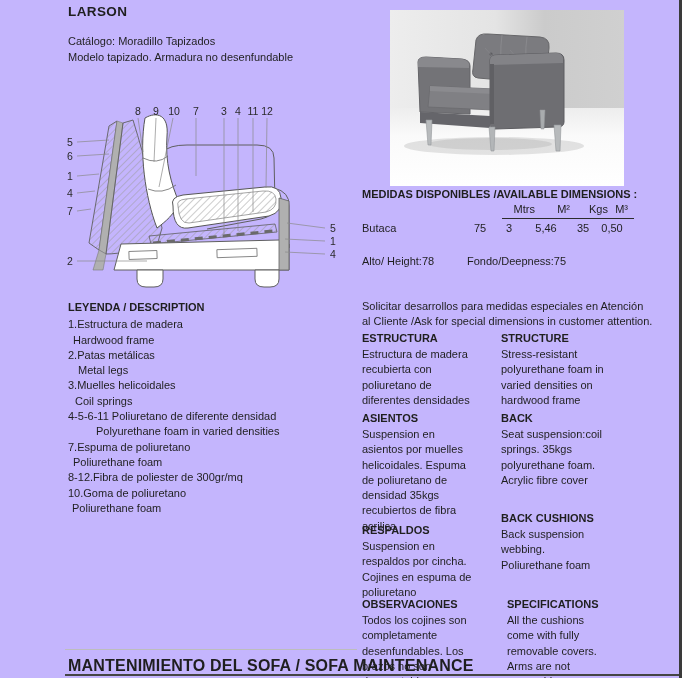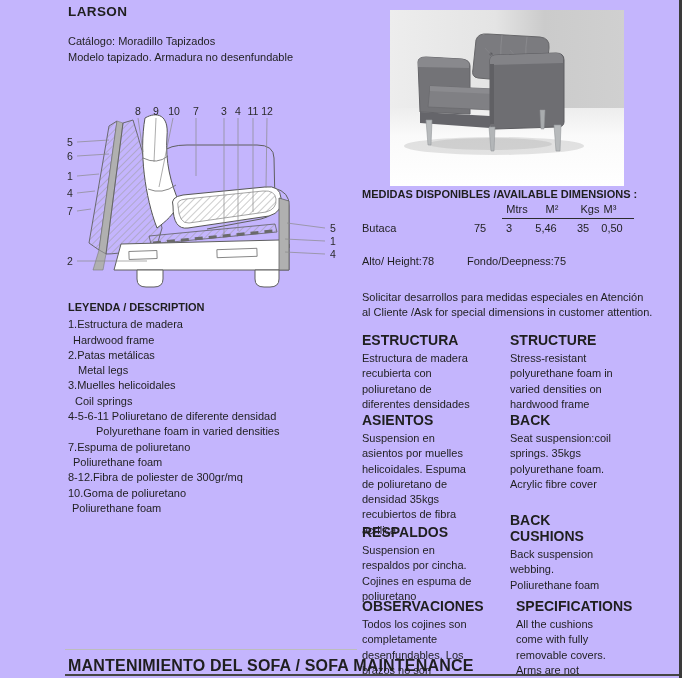--- a/index.html
+++ b/index.html
@@ -9,32 +9,32 @@
   
   #title{top:4px;left:68px;font-size:13.5px;font-weight:bold;letter-spacing:.4px;}
   #catalog{top:35px;left:68px;font-size:11px;}
   #model{top:51px;left:68px;font-size:11px;}
   
   #photo{top:10px;left:390px;width:234px;height:176px;}
   #drawing{top:102px;left:57px;width:292px;height:192px;}
   
   #dims{top:188px;left:362px;width:278px;height:95px;font-size:11px;}
   #dims .t{position:absolute;top:0;left:0;font-weight:bold;white-space:nowrap;}
-  #dims .ch{position:absolute;top:15px;width:36px;text-align:center;}
+  #dims .ch{position:absolute;top:15px;width:36px;text-align:right;}
   #dims .rule{position:absolute;top:30px;left:140px;width:132px;border-top:1.5px solid #2c2c2c;}
   #dims .cv{position:absolute;top:34px;width:40px;text-align:center;}
   #dims .name{position:absolute;top:34px;left:0;}
   #dims .alto{position:absolute;top:67px;left:0;white-space:nowrap;}
   #dims .fondo{position:absolute;top:67px;left:105px;white-space:nowrap;}
-  #note{top:290px;left:362px;width:292px;font-size:11px;line-height:15.3px;}
+  #note{top:299px;left:362px;width:292px;font-size:11px;line-height:15.3px;}
   
   .sec{left:362px;width:280px;font-size:11px;}
   .sec .col-es{position:absolute;left:0;top:0;width:114px;}
-  .sec .col-en{position:absolute;left:148px;top:0;width:106px;}
-  .sec h3{margin:0 0 3px 0;font-size:14px;font-weight:bold;}
+  .sec .col-en{position:absolute;left:139px;top:0;width:106px;}
+  .sec h3{margin:0 0 3px 0;font-size:11px;font-weight:bold;}
   .sec p{margin:0;line-height:15.3px;}
   #sec0{top:332px;} #sec1{top:412px;} #sec2{top:512px;} #sec3{top:598px;}
   #sec2 .col-es{padding-top:12px;}
   #sec3 .col-en{padding-left:6px;width:96px;}
   
   #legend{top:300px;left:68px;width:282px;font-size:11px;line-height:15.3px;}
   #legend .lt{font-weight:bold;margin-bottom:2px;}
   .en0{padding-left:5px;} .en1{padding-left:10px;} .en2{padding-left:7px;}
   .en3{padding-left:28px;} .en4{padding-left:5px;} .en5{padding-left:18px;} .en6{padding-left:4px;}
   

